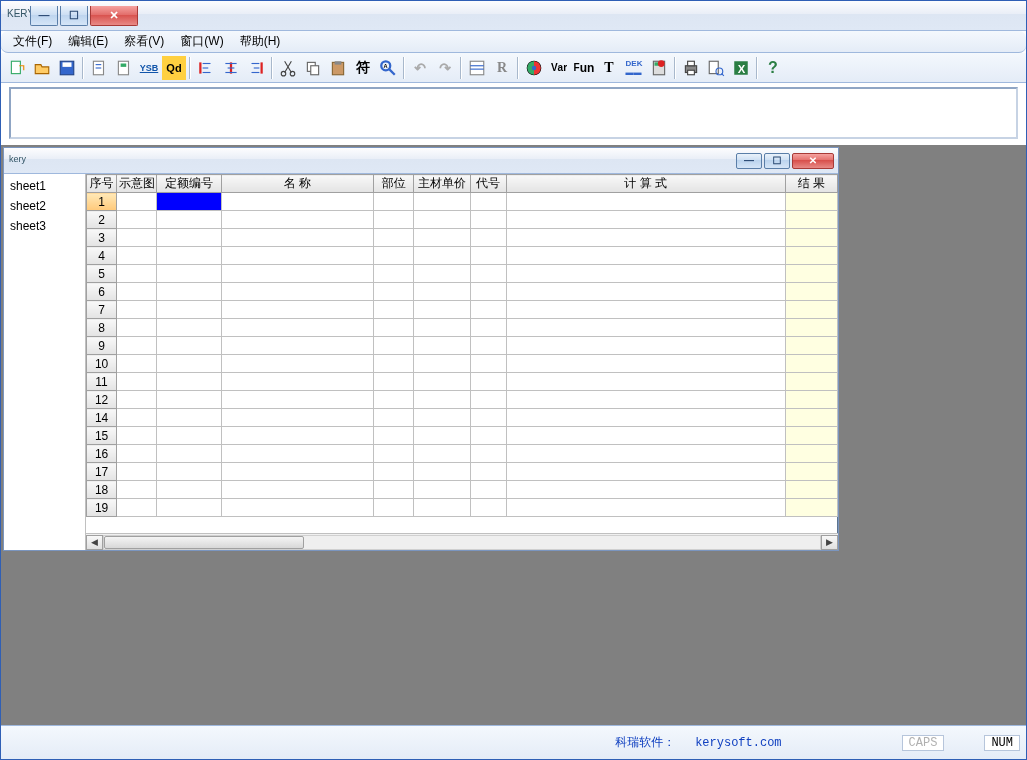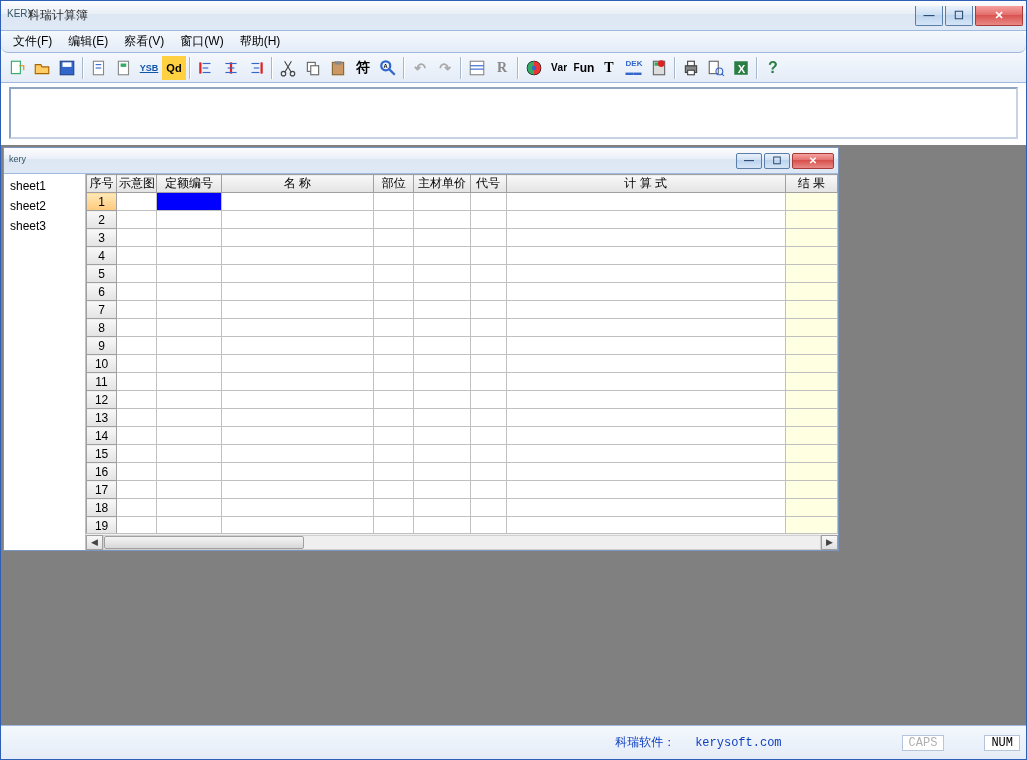--- a/index.html
+++ b/index.html
@@ -223,21 +223,20 @@
 
 .svg-icon { width:18px; height:18px; }
 </style>
 </head>
 <body>
 
 <div class="window">
 
   <div class="titlebar">
     <span class="title-icon">KERY</span>
-    <span class="title-text">科瑞计算簿</span>
     <div class="win-controls">
       <div class="win-btn">—</div>
       <div class="win-btn">☐</div>
       <div class="win-btn close">✕</div>
     </div>
   </div>
 
   <div class="menubar">
     <span>文件(F)</span>
     <span>编辑(E)</span>
@@ -563,31 +562,20 @@
                     <td></td>
                     <td></td>
                     <td></td>
                     <td></td>
                     <td></td>
                     <td></td>
                     <td></td>
                     <td class="result-col"></td>
                   </tr>
                   <tr>
-                    <td class="rowhdr">13</td>
-                    <td></td>
-                    <td></td>
-                    <td></td>
-                    <td></td>
-                    <td></td>
-                    <td></td>
-                    <td></td>
-                    <td class="result-col"></td>
-                  </tr>
-                  <tr>
                     <td class="rowhdr">14</td>
                     <td></td>
                     <td></td>
                     <td></td>
                     <td></td>
                     <td></td>
                     <td></td>
                     <td></td>
                     <td class="result-col"></td>
                   </tr>

